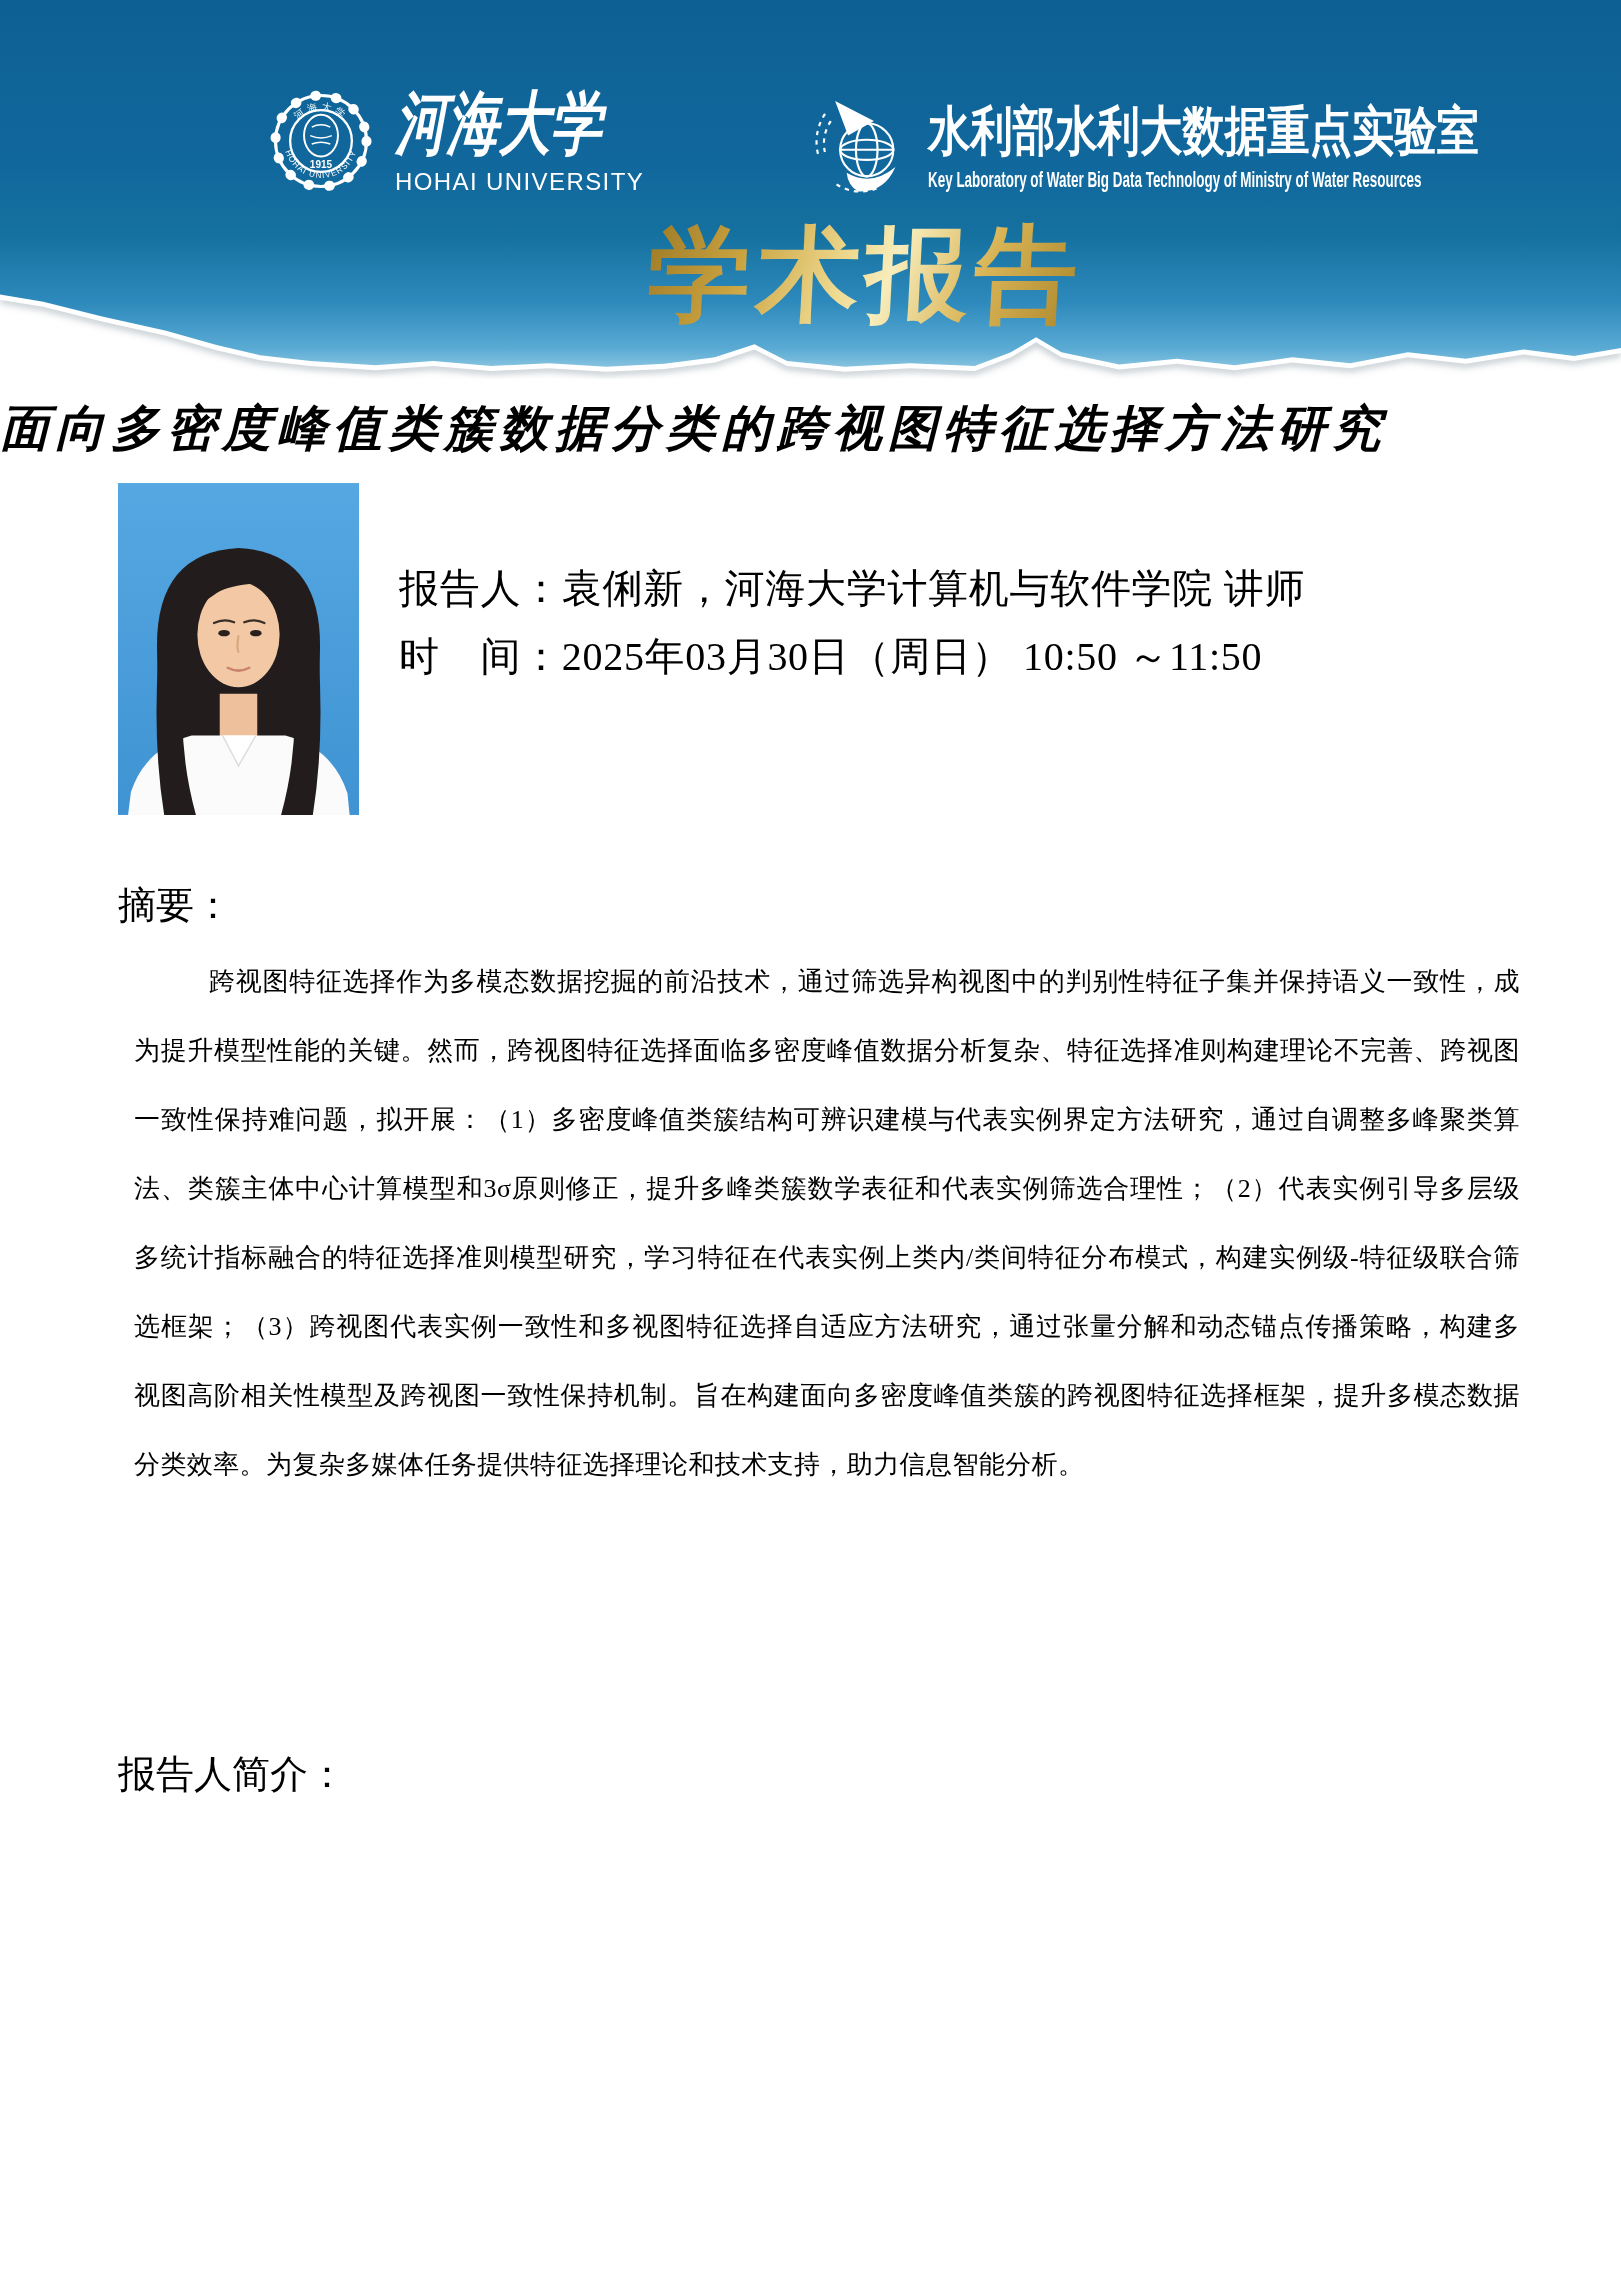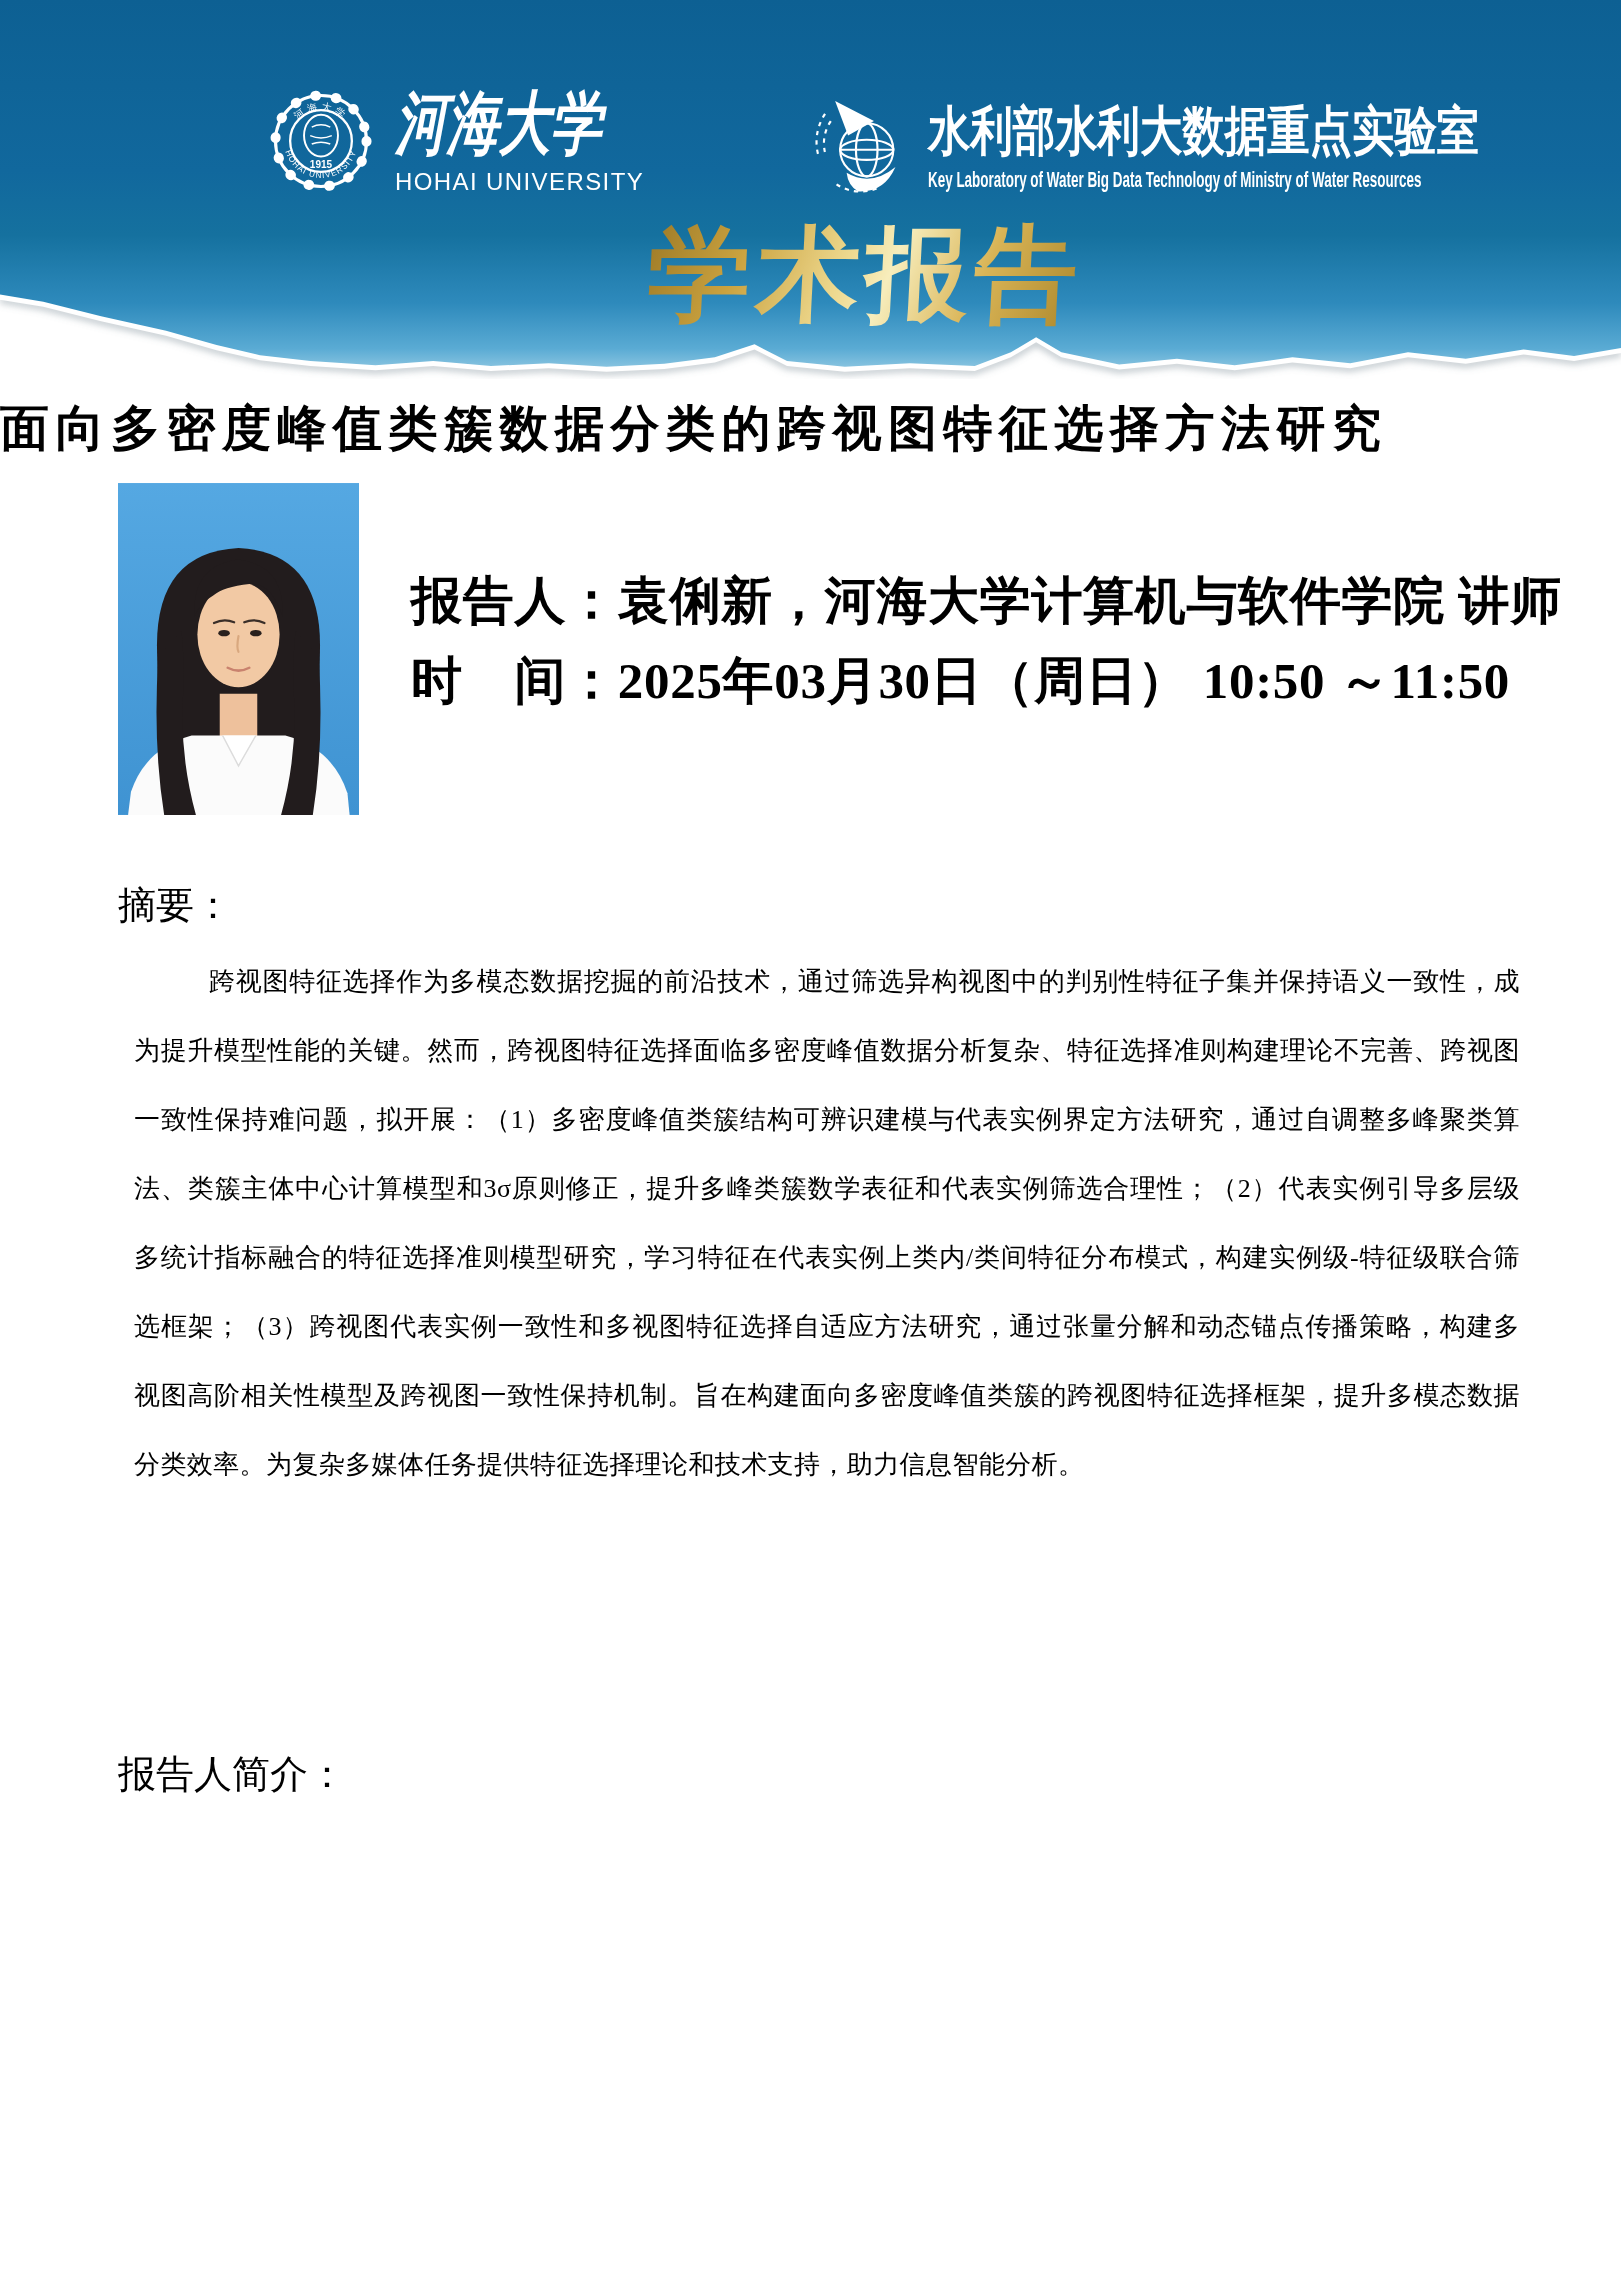--- a/index.html
+++ b/index.html
@@ -47,26 +47,26 @@
   @supports ((-webkit-background-clip:text) or (background-clip:text)){
     .banner-title{
       background:linear-gradient(110deg,#9c7926 0%,#caa23f 22%,#eed98f 45%,#f7edbc 55%,#d9b456 75%,#a98529 100%);
       -webkit-background-clip:text;background-clip:text;color:transparent;
     }
   }
   .tear{position:absolute;left:0;top:278px;width:1621px;height:101px;display:block;}
   
   .page-title{
     position:absolute;left:0;top:396px;width:1336px;text-align:center;
-    font-size:49px;font-weight:bold;letter-spacing:6.5px;white-space:nowrap;margin:0;
+    font-size:49px;font-weight:bold;letter-spacing:6.5px;white-space:nowrap;margin:0;font-style:italic;
   }
   .photo{position:absolute;left:118px;top:482px;width:241px;height:334px;}
   .photo svg{width:100%;height:100%;display:block;}
   .info{position:absolute;left:399px;top:555px;width:1112px;}
-  .info p{margin:12px;font-size:51px;font-weight:bold;line-height:68px;white-space:nowrap;letter-spacing:0.7px;}
+  .info p{margin:0;font-size:40px;font-weight:normal;line-height:68px;white-space:nowrap;letter-spacing:0.7px;}
   .abstract-heading,.bio-heading{
     position:absolute;left:118px;margin:0;font-size:38px;font-weight:normal;line-height:43px;
   }
   .abstract-heading{top:884px;}
   .abstract-body,.bio-body{
     position:absolute;left:118px;width:1386px;margin:16px;
     font-size:26px;line-height:69px;text-align:justify;text-justify:inter-ideograph;
     text-indent:75px;letter-spacing:0.4px;
   }
   .abstract-body{top:931px;}

